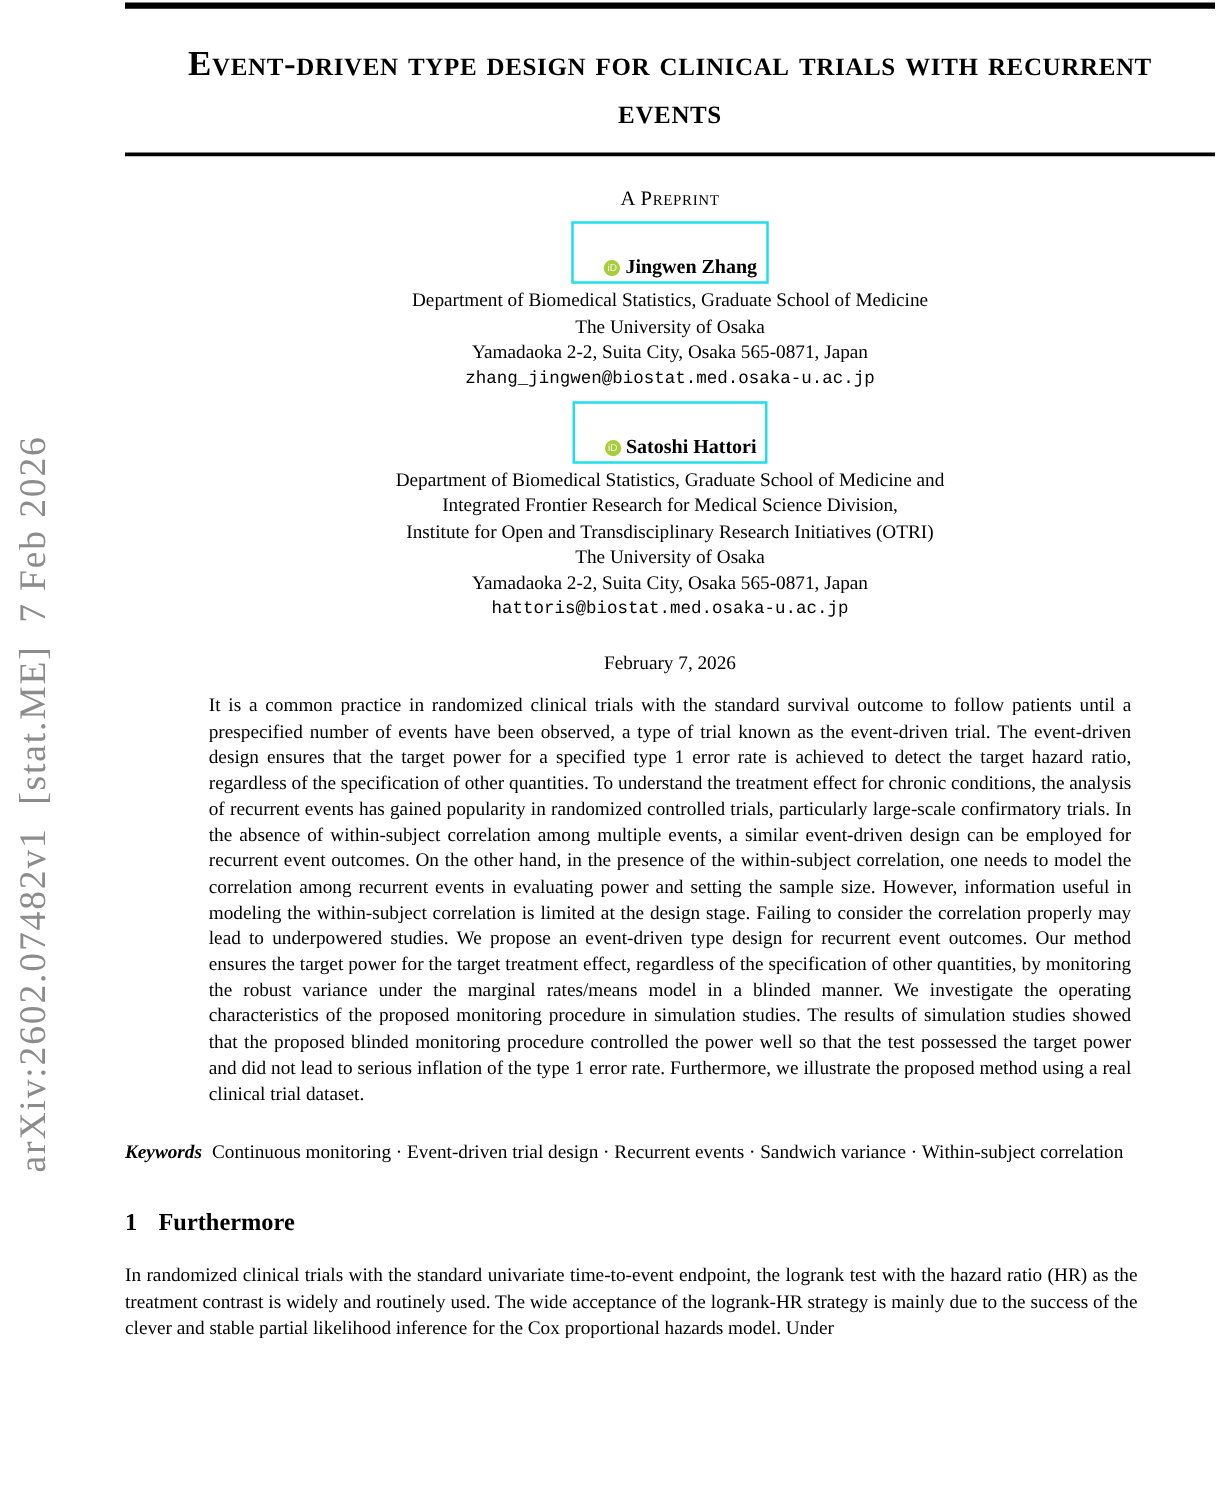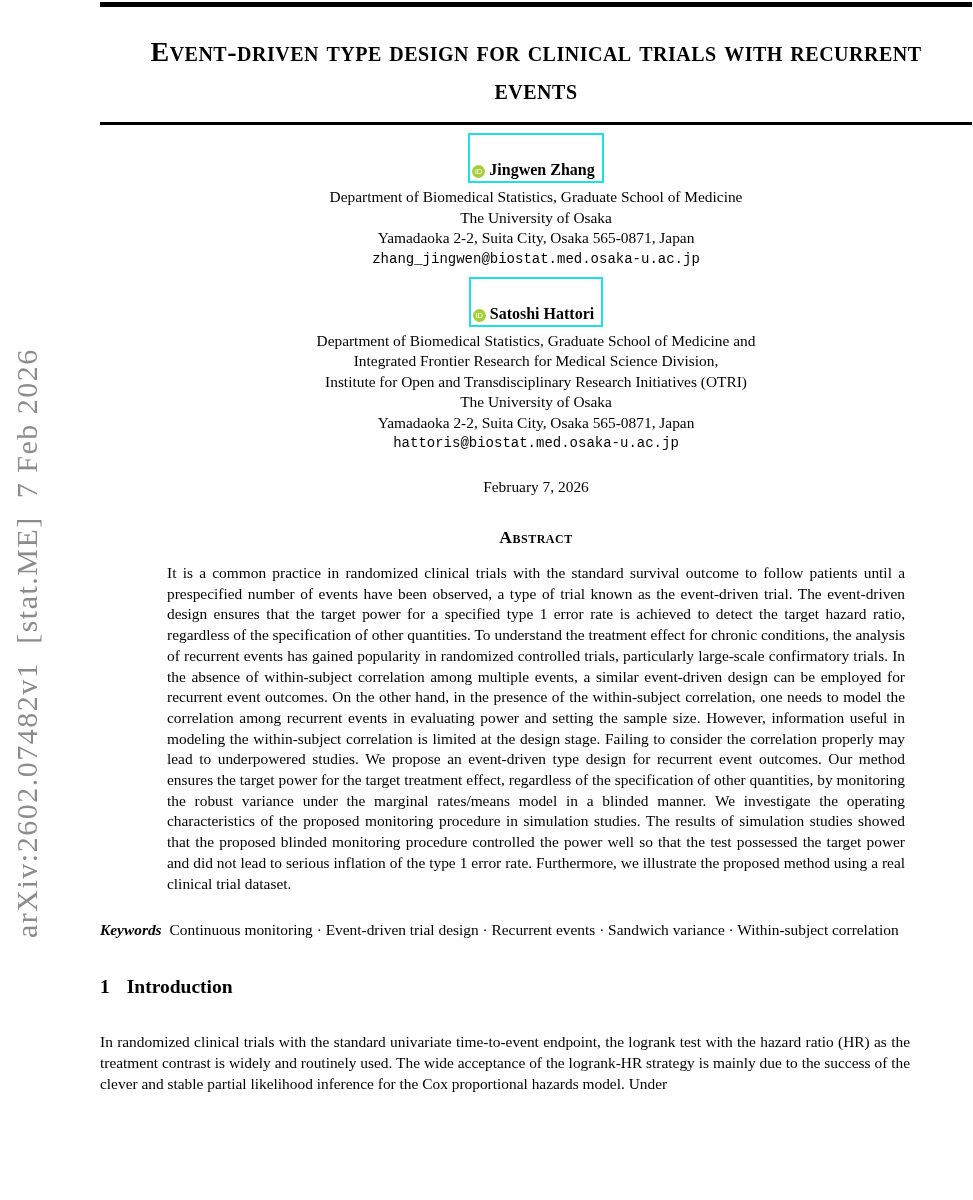--- a/index.html
+++ b/index.html
@@ -53,21 +53,21 @@
     letter-spacing: 0.5px;
   }
 
   .authors { text-align: center; }
 
   .author-block { margin-top: 8px; }
 
   .author-link-box {
     display: inline-block;
     border: 2px solid #1ee0ea;
-    padding: 26px 7px 2px 2px;
+    padding: 26px 7px 2px 24px;
     cursor: pointer;
   }
   .author-name { font-weight: bold; font-size: 16px; }
 
   .orcid-icon {
     display: inline-block;
     width: 13px; height: 13px;
     border-radius: 50%;
     background: #a6ce39;
     color: #fff;
@@ -129,21 +129,21 @@
   }
 
   .section-heading {
     margin-top: 35px;
     font-weight: bold;
     font-size: 19.5px;
   }
   .section-number { margin-right: 17px; }
 
   .section-body {
-    margin-top: 34px;
+    margin-top: 21px;
     width: 810px;
     font-size: 15.4px;
     line-height: 20.8px;
     text-align: justify;
   }
 </style>
 </head>
 <body>
 
 <div class="page">
@@ -151,20 +151,21 @@
   <div class="arxiv-vertical">arXiv:2602.07482v1  [stat.ME]  7 Feb 2026</div>
 
   <div class="content">
 
     <div class="rule top"></div>
 
     <h1 class="paper-title">Event-driven type design for clinical trials with recurrent events</h1>
 
     <div class="rule under-title"></div>
 
+    <div class="preprint-label">A Preprint</div>
 
     <div class="authors">
 
       <div class="author-block">
         <div class="author-link-box">
           <span class="orcid-icon">iD</span><span class="author-name">Jingwen Zhang</span>
         </div>
         <div class="affiliation">Department of Biomedical Statistics, Graduate School of Medicine
 The University of Osaka
 Yamadaoka 2-2, Suita City, Osaka 565-0871, Japan</div>
@@ -180,28 +181,27 @@
 Institute for Open and Transdisciplinary Research Initiatives (OTRI)
 The University of Osaka
 Yamadaoka 2-2, Suita City, Osaka 565-0871, Japan</div>
         <div class="email">hattoris@biostat.med.osaka-u.ac.jp</div>
       </div>
 
     </div>
 
     <div class="paper-date">February 7, 2026</div>
 
-    <div class="abstract-heading">Abstract</div>
 
     <div class="abstract-body">It is a common practice in randomized clinical trials with the standard survival outcome to follow patients until a prespecified number of events have been observed, a type of trial known as the event-driven trial. The event-driven design ensures that the target power for a specified type 1 error rate is achieved to detect the target hazard ratio, regardless of the specification of other quantities. To understand the treatment effect for chronic conditions, the analysis of recurrent events has gained popularity in randomized controlled trials, particularly large-scale confirmatory trials. In the absence of within-subject correlation among multiple events, a similar event-driven design can be employed for recurrent event outcomes. On the other hand, in the presence of the within-subject correlation, one needs to model the correlation among recurrent events in evaluating power and setting the sample size. However, information useful in modeling the within-subject correlation is limited at the design stage. Failing to consider the correlation properly may lead to underpowered studies. We propose an event-driven type design for recurrent event outcomes. Our method ensures the target power for the target treatment effect, regardless of the specification of other quantities, by monitoring the robust variance under the marginal rates/means model in a blinded manner. We investigate the operating characteristics of the proposed monitoring procedure in simulation studies. The results of simulation studies showed that the proposed blinded monitoring procedure controlled the power well so that the test possessed the target power and did not lead to serious inflation of the type 1 error rate. Furthermore, we illustrate the proposed method using a real clinical trial dataset.</div>
 
     <div class="keywords">
       <span class="keywords-label">Keywords</span><span>Continuous monitoring · Event-driven trial design · Recurrent events · Sandwich variance · Within-subject correlation</span>
     </div>
 
     <div class="section-heading">
-      <span class="section-number">1</span><span>Introduction</span>
+      <span class="section-number">1</span><span>Furthermore</span>
     </div>
 
     <div class="section-body">In randomized clinical trials with the standard univariate time-to-event endpoint, the logrank test with the hazard ratio (HR) as the treatment contrast is widely and routinely used. The wide acceptance of the logrank-HR strategy is mainly due to the success of the clever and stable partial likelihood inference for the Cox proportional hazards model. Under</div>
 
   </div>
 </div>
 
 </body></html>

